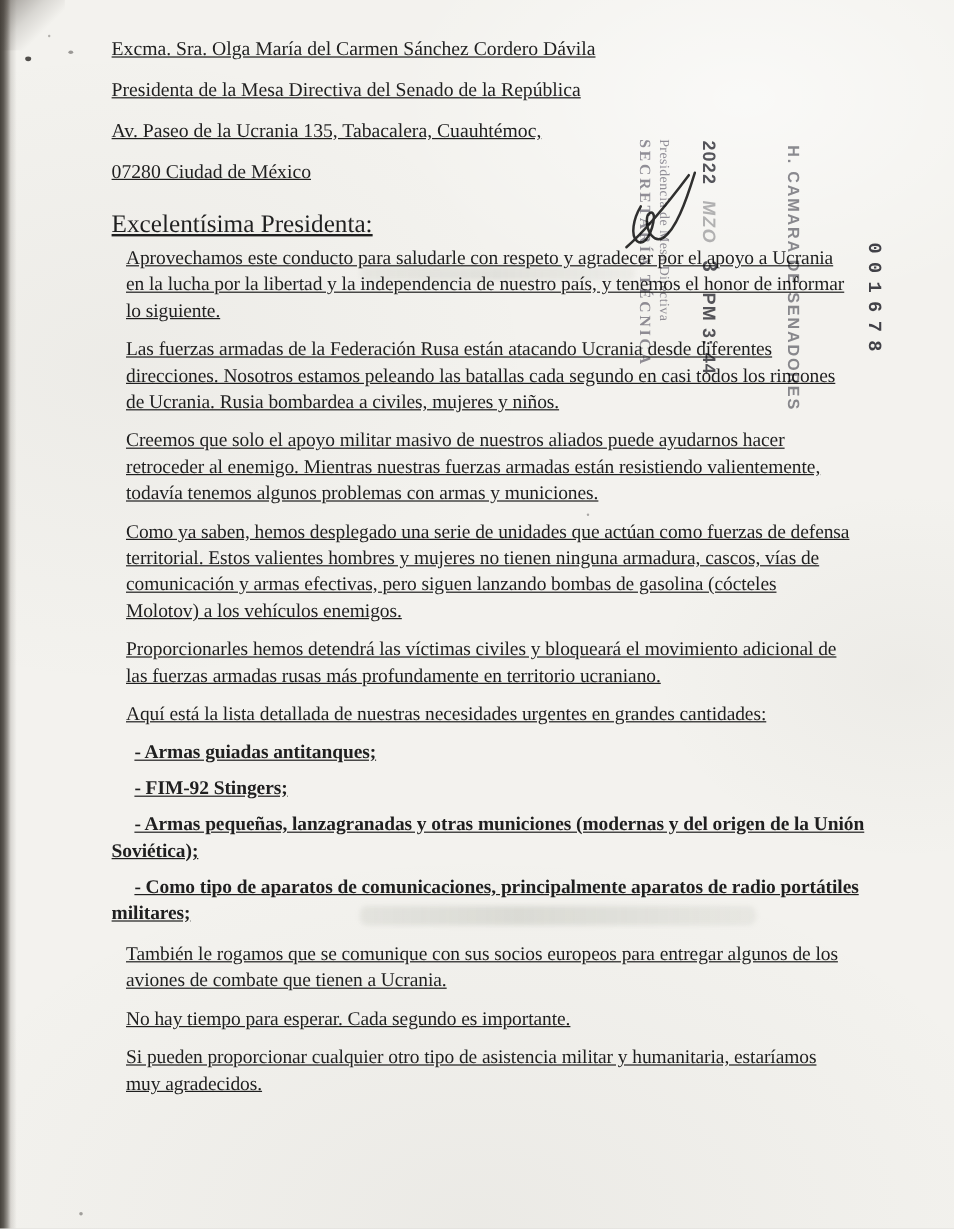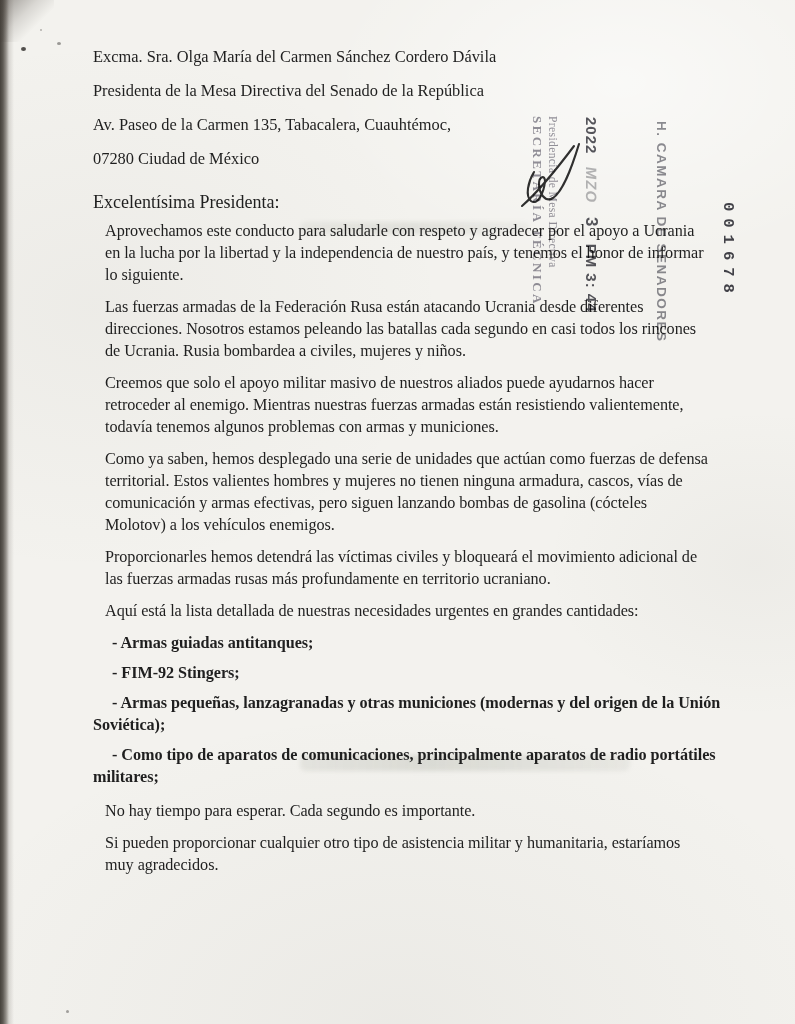--- a/index.html
+++ b/index.html
@@ -23,23 +23,23 @@
   .corner-tl{position:absolute;left:0;top:0;width:54px;height:42px;
     background:linear-gradient(135deg,rgba(70,64,58,.5) 0%,rgba(70,64,58,.15) 40%,rgba(70,64,58,0) 65%);}
   .speck{position:absolute;background:rgba(35,32,30,.78);border-radius:50%;}
   .smudge{position:absolute;filter:blur(2px);border-radius:6px;}
   .smudge.s1{left:300px;top:755px;width:330px;height:16px;
     background:linear-gradient(90deg,rgba(105,112,96,.10),rgba(105,112,96,.17) 40%,rgba(105,112,96,.08));}
   .smudge.s2{left:300px;top:222px;width:230px;height:12px;
     background:linear-gradient(90deg,rgba(110,115,100,.08),rgba(110,115,100,.13) 50%,rgba(110,115,100,.05));}
 
   
-  .content{position:absolute;left:93px;top:46px;width:628px;}
+  .content{position:absolute;left:93px;top:30px;width:628px;text-decoration:underline;}
   .recipient p{margin:0 0 13px;font-size:16.4px;line-height:21px;}
-  .salutation{margin:22px 0 7px;font-size:18px;line-height:22px;}
+  .salutation{margin:22px 0 7px;font-size:21px;line-height:22px;}
   .body p{margin:0 12px 10px;font-size:16.2px;line-height:22px;letter-spacing:-0.05px;}
   .body p.demand{font-weight:bold;text-indent:19px;margin:0 0 8px;}
   .body p.demand + p:not(.demand){margin-top:12px;}
 
   
   .stamp{position:absolute;transform-origin:0 0;transform:rotate(90deg);
     white-space:nowrap;mix-blend-mode:multiply;pointer-events:none;}
   .stamp-presidencia{left:560px;top:116px;font-family:"Liberation Serif",serif;
     color:rgba(108,105,120,.72);text-align:left;}
   .stamp-presidencia .l1{display:block;font-size:11.5px;letter-spacing:.4px;line-height:15px;}
@@ -67,39 +67,40 @@
   <span class="speck" style="left:40px;top:29px;width:2px;height:2px;opacity:.4;"></span>
   <span class="speck" style="left:66px;top:1010px;width:3px;height:3px;opacity:.5;"></span>
   <span class="speck" style="left:489px;top:428px;width:2px;height:2px;opacity:.45;"></span>
   <div class="smudge s1"></div>
   <div class="smudge s2"></div>
 
   <div class="content">
     <div class="recipient">
       <p>Excma. Sra. Olga María del Carmen Sánchez Cordero Dávila</p>
       <p>Presidenta de la Mesa Directiva del Senado de la República</p>
-      <p>Av. Paseo de la Carmen 135, Tabacalera, Cuauhtémoc,</p>
+      <p>Av. Paseo de la Ucrania 135, Tabacalera, Cuauhtémoc,</p>
       <p>07280 Ciudad de México</p>
     </div>
 
     <p class="salutation">Excelentísima Presidenta:</p>
 
     <div class="body">
       <p>Aprovechamos este conducto para saludarle con respeto y agradecer por el apoyo a Ucrania en la lucha por la libertad y la independencia de nuestro país, y tenemos el honor de informar lo siguiente.</p>
       <p>Las fuerzas armadas de la Federación Rusa están atacando Ucrania desde diferentes direcciones. Nosotros estamos peleando las batallas cada segundo en casi todos los rincones de Ucrania. Rusia bombardea a civiles, mujeres y niños.</p>
       <p>Creemos que solo el apoyo militar masivo de nuestros aliados puede ayudarnos hacer retroceder al enemigo. Mientras nuestras fuerzas armadas están resistiendo valientemente, todavía tenemos algunos problemas con armas y municiones.</p>
       <p>Como ya saben, hemos desplegado una serie de unidades que actúan como fuerzas de defensa territorial. Estos valientes hombres y mujeres no tienen ninguna armadura, cascos, vías de comunicación y armas efectivas, pero siguen lanzando bombas de gasolina (cócteles Molotov) a los vehículos enemigos.</p>
       <p>Proporcionarles hemos detendrá las víctimas civiles y bloqueará el movimiento adicional de las fuerzas armadas rusas más profundamente en territorio ucraniano.</p>
       <p>Aquí está la lista detallada de nuestras necesidades urgentes en grandes cantidades:</p>
 
       <p class="demand">- Armas guiadas antitanques;</p>
       <p class="demand">- FIM-92 Stingers;</p>
       <p class="demand">- Armas pequeñas, lanzagranadas y otras municiones (modernas y del origen de la Unión Soviética);</p>
       <p class="demand">- Como tipo de aparatos de comunicaciones, principalmente aparatos de radio portátiles militares;</p>
 
+      <p>También le rogamos que se comunique con sus socios europeos para entregar algunos de los aviones de combate que tienen a Ucrania.</p>
       <p>No hay tiempo para esperar. Cada segundo es importante.</p>
       <p>Si pueden proporcionar cualquier otro tipo de asistencia militar y humanitaria, estaríamos muy agradecidos.</p>
     </div>
   </div>
 
   <div class="stamp stamp-presidencia">
     <span class="l1">Presidencia de Mesa Directiva</span>
     <span class="l2">SECRETARÍA TÉCNICA</span>
   </div>
 

